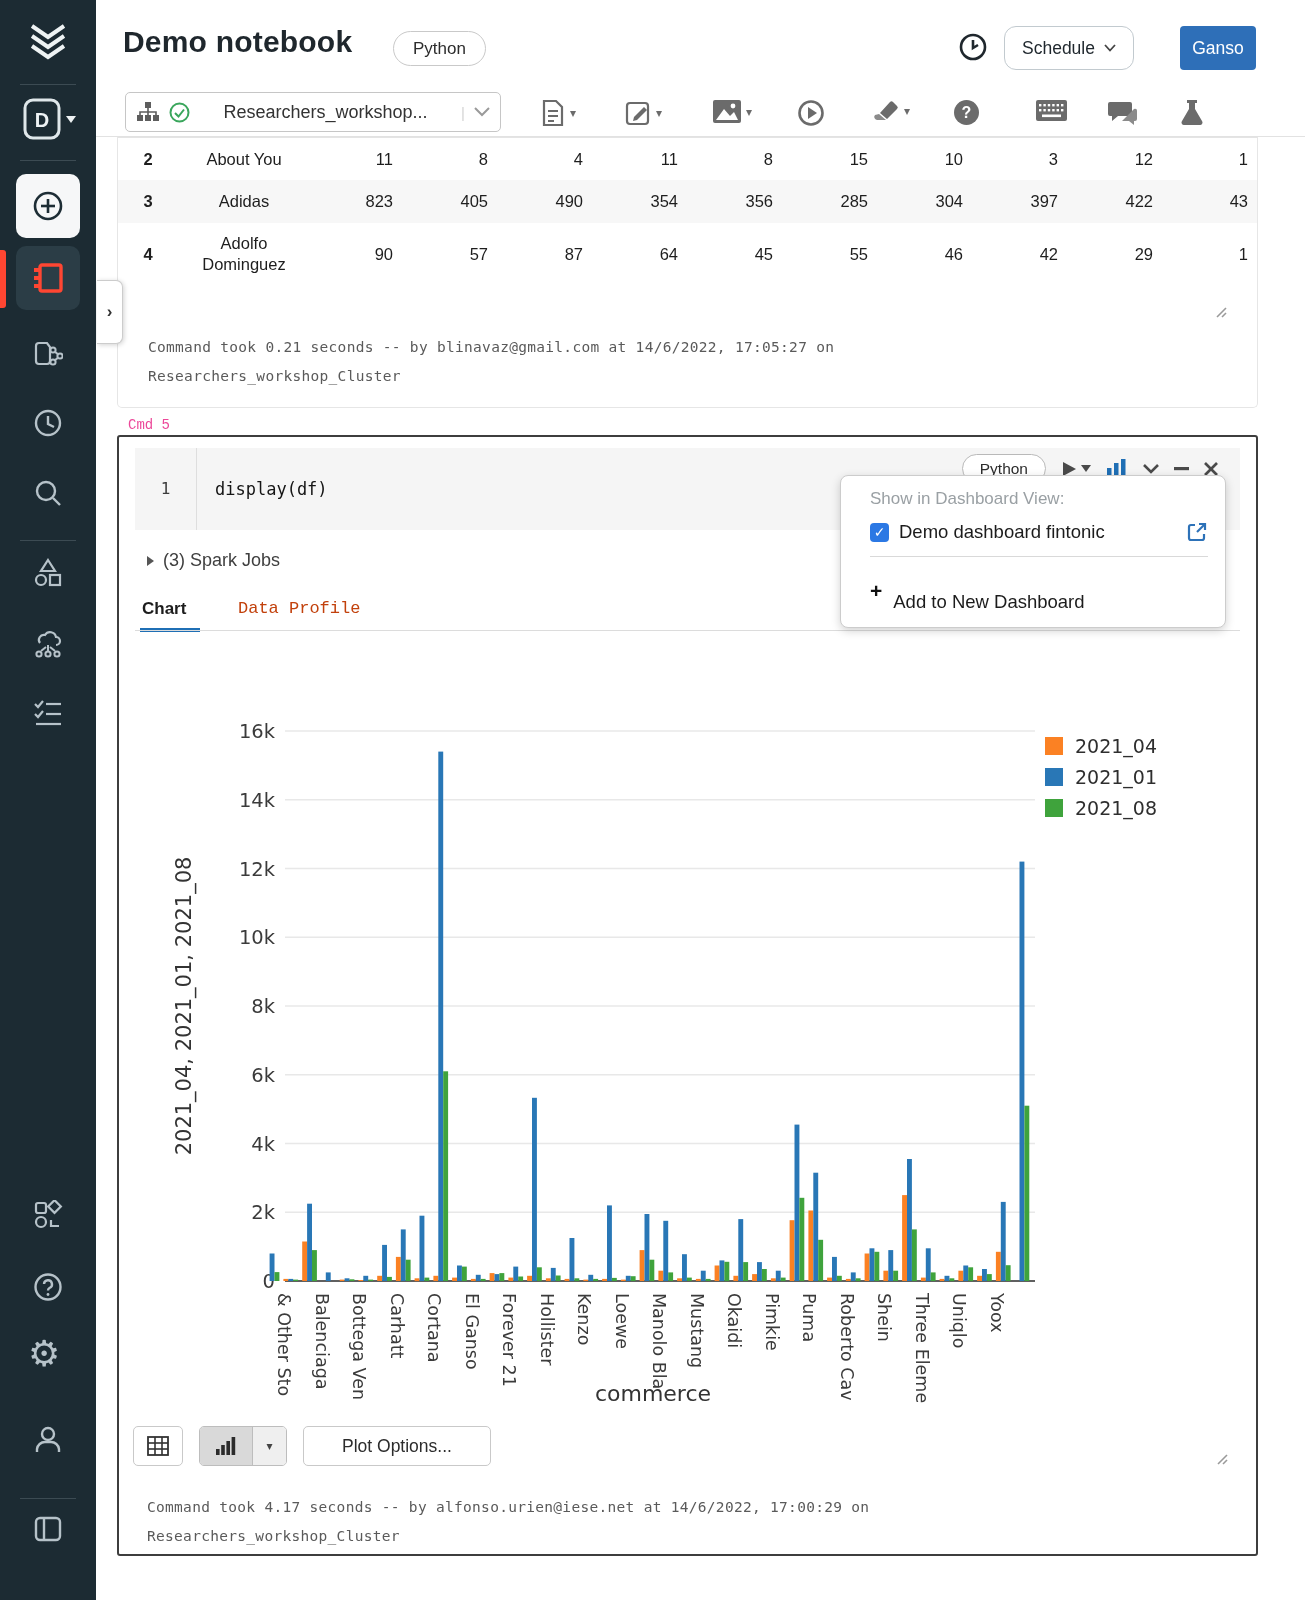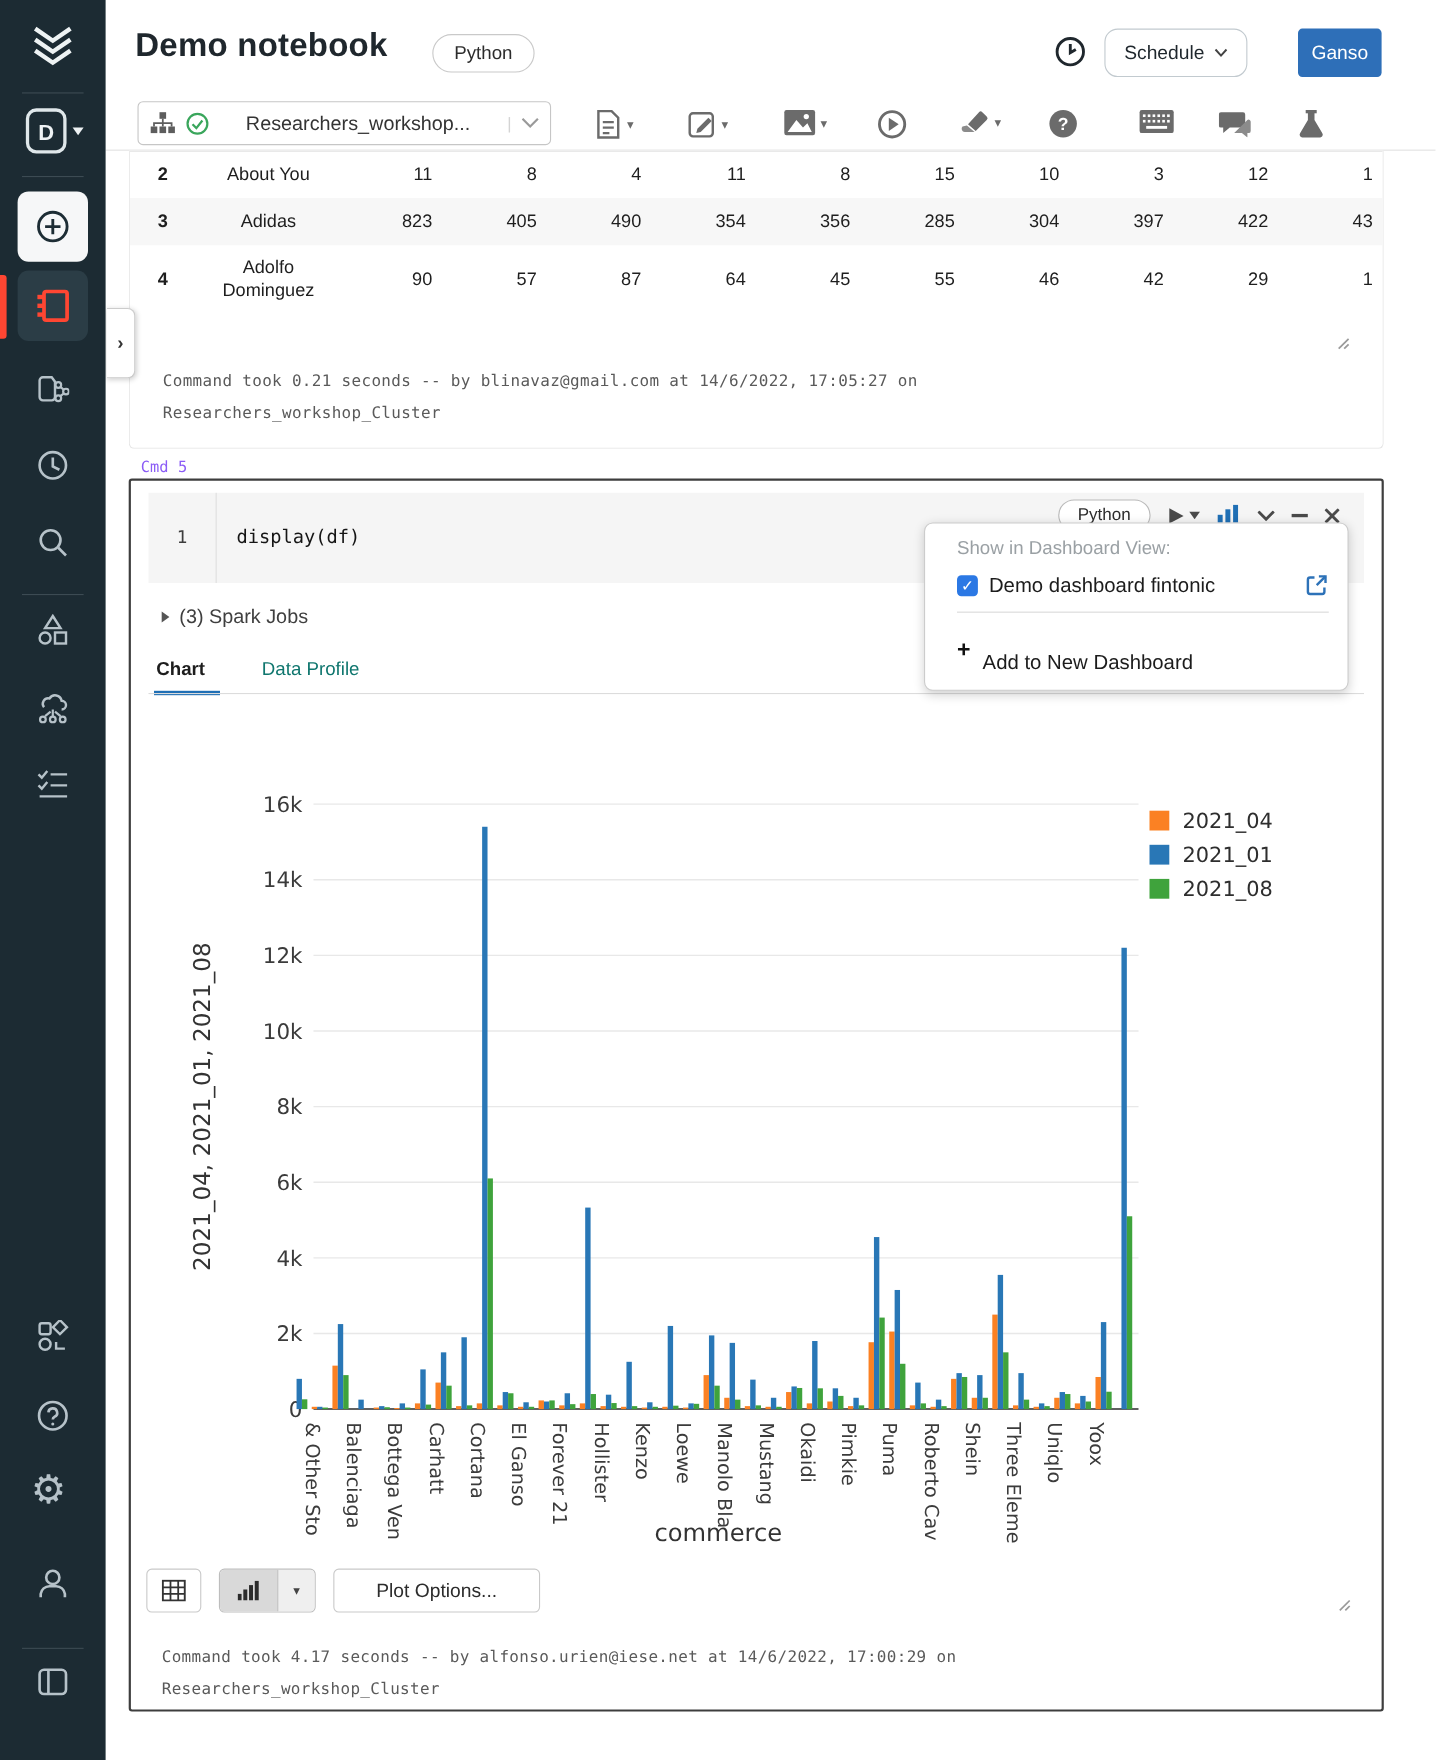--- a/index.html
+++ b/index.html
@@ -47,21 +47,21 @@
   .tc-idx { width:60px; text-align:center; font-weight:bold; flex:0 0 auto; }
   .tc-name { width:132px; text-align:center; flex:0 0 auto; line-height:1.25; }
   .tc-val { width:95px; text-align:right; padding-right:12px; flex:0 0 auto; }
   .cell-footer { position:absolute; left:30px; font-size:14.5px; color:#5a5a5a; letter-spacing:.3px; }
   #prev-resize { position:absolute; right:30px; top:168px; }
 
   #panel-tab { position:absolute; left:1px; top:280px; width:26px; height:64px; background:#fff;
     border:1px solid #ccc; border-left:none; border-radius:0 7px 7px 0; box-shadow:1px 1px 5px rgba(0,0,0,.18);
     display:flex; align-items:center; justify-content:center; font-size:17px; font-weight:bold; color:#333; cursor:pointer; }
 
-  #cmd5-label { position:absolute; left:32px; top:417px; font-size:14px; color:#8b5cf6; }
+  #cmd5-label { position:absolute; left:32px; top:417px; font-size:14px; color:#ec4899;font-family:Liberation Mono, monospace; }
 
   
   #cmd5 { position:absolute; left:21px; top:435px; width:1141px; height:1121px;
     border:2px solid #3e3e3e; border-radius:3px; background:#fff; }
   #code-strip { position:absolute; left:16px; top:11px; width:1105px; height:82px; background:#f5f5f5; display:flex; }
   #line-no { width:62px; text-align:center; line-height:82px; font-size:16px; color:#3c3c3c; border-right:1px solid #dedede; }
   #code-text { padding-left:18px; line-height:82px; font-size:17px; color:#151515; }
 
   #cell-toolbar { position:absolute; right:38px; top:17px; display:flex; align-items:center; gap:15px; z-index:5; }
   #cell-lang-pill { height:29px; line-height:27px; padding:0 17px; border:1px solid #b9b9b9; border-radius:15px;
@@ -79,21 +79,21 @@
   #pop-divider { border-top:1px solid #d9d9d9; margin:13px 0 12px 0; }
   #add-dash-plus { font-size:21px; font-weight:bold; color:#111; margin-right:11px; }
   #add-dash-label { font-size:18.5px; color:#1c1c1c;margin-top:22px; }
 
   #spark-row { position:absolute; left:28px; top:113px; display:flex; align-items:center; gap:9px; cursor:pointer; }
   #spark-tri { width:0; height:0; border-left:7px solid #555; border-top:5px solid transparent; border-bottom:5px solid transparent; }
   #spark-label { font-size:18px; color:#3f3f3f; }
 
   .tab { position:absolute; top:162px; font-size:17px; cursor:pointer; }
   #tab-chart { left:23px; font-weight:bold; color:#1d1d1d; }
-  #tab-profile { left:119px; color:#0f766e; }
+  #tab-profile { left:119px; color:#c2410c;font-family:Liberation Mono, monospace; }
   #tab-underline-active { position:absolute; left:21px; top:191px; width:60px; height:4px; background:#1f6fb5; }
   #tab-underline-track { position:absolute; left:16px; top:193px; width:1105px; height:1px; background:#dcdcdc; }
 
   #chart-wrap { position:absolute; left:14px; top:216px; width:1102px; height:792px; }
 
   #display-controls { position:absolute; left:14px; top:989px; display:flex; align-items:stretch; gap:16px; }
   .disp-btn { height:40px; border:1px solid #c9c9c9; border-radius:5px; background:#fff; display:flex; align-items:center;
     justify-content:center; cursor:pointer; }
   #table-btn { width:50px; }
   #chart-split { display:flex; border:1px solid #bdbdbd; border-radius:5px; overflow:hidden; height:40px; }

